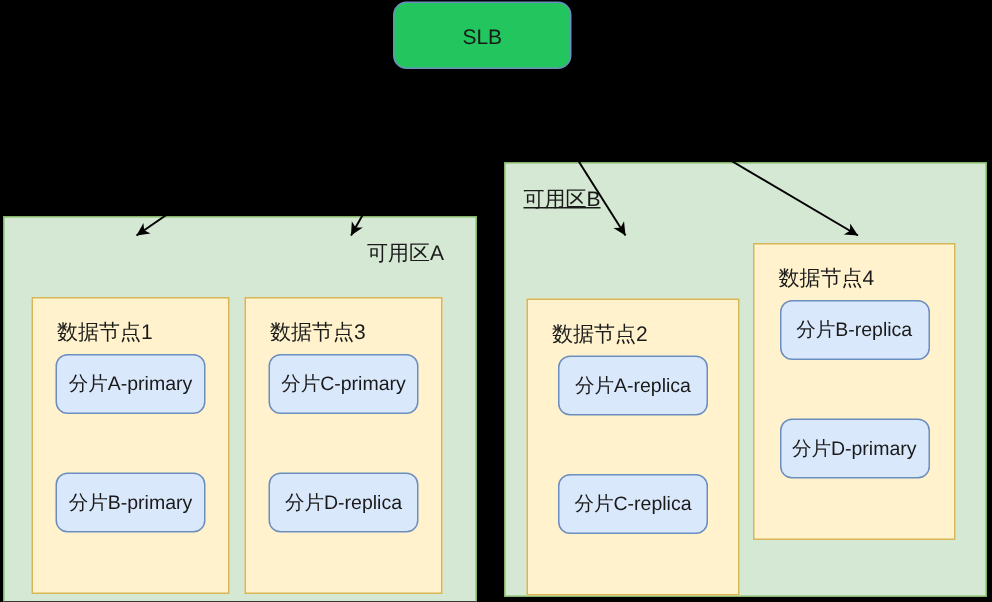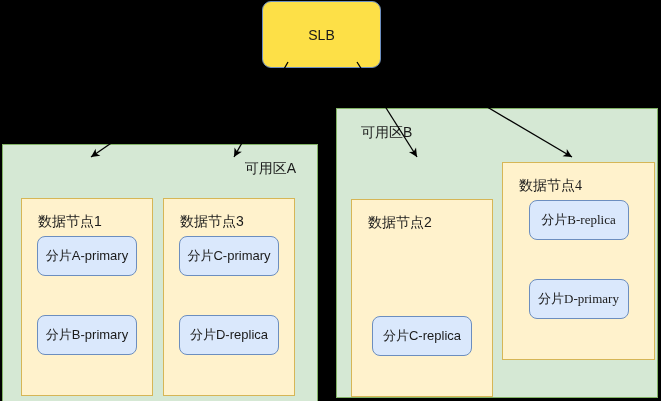--- a/index.html
+++ b/index.html
@@ -13,22 +13,22 @@
     width: 661px;
     height: 401px;
     background: #000000;
     overflow: hidden;
     color: #1a1a1a;
   }
   
   .slb {
     position: absolute;
     left: 262px; top: 1px;
-    width: 119px; height: 67px;
-    background: #fde047;
+    width: 119px; height: 45px;
+    background: #22c55e;
     border: 1px solid #6c8ebf;
     border-radius: 9px;
     box-sizing: border-box;
     display: flex; align-items: center; justify-content: center;
     font-size: 14px;
   }
   
   .zone {
     position: absolute;
     top: 108px; height: 290px;
@@ -38,33 +38,33 @@
   }
   .zone-a { left: 2px;   width: 316px; margin-top: 36px; }
   .zone-b { left: 336px; width: 322px; }
   .zone-label {
     position: absolute;
     top: 15px;
     font-size: 14px;
     white-space: nowrap;
   }
   .zone-a .zone-label { right: 21px; }
-  .zone-b .zone-label { left: 24px; }
+  .zone-b .zone-label { left: 12px; text-decoration: underline; }
   
   .dnode {
     position: absolute;
     top: 53px; height: 198px;
     background: #fff2cc;
     border: 1px solid #d6b656;
     box-sizing: border-box;
   }
   .dnode-1 { left: 18px;  width: 132px; padding-left: 40px; }
   .dnode-3 { left: 160px; width: 132px; }
   .dnode-2 { left: 14px;  width: 142px; margin-top: 37px; }
-  .dnode-4 { left: 165px; width: 153px; font-family: Liberation Serif, serif; }
+  .dnode-4 { left: 165px; width: 135px; }
   .dnode-label {
     position: absolute;
     left: 16px; top: 14px;
     font-size: 14px;
     white-space: nowrap;
   }
   
   .shard {
     position: absolute;
     left: 50%; transform: translateX(-50%);
@@ -132,20 +132,23 @@
         <span>分片C-primary</span>
       </div>
     </div>
   </div>
 
   <div class="zone zone-b">
     <span class="zone-label">可用区B</span>
 
     <div class="dnode dnode-2">
       <span class="dnode-label">数据节点2</span>
+      <div class="shard shard-1">
+        <span>分片A-replica</span>
+      </div>
       <div class="shard shard-2">
         <span>分片C-replica</span>
       </div>
     </div>
 
     <div class="dnode dnode-4">
       <span class="dnode-label">数据节点4</span>
       <div class="shard shard-1">
         <span>分片B-replica</span>
       </div>

